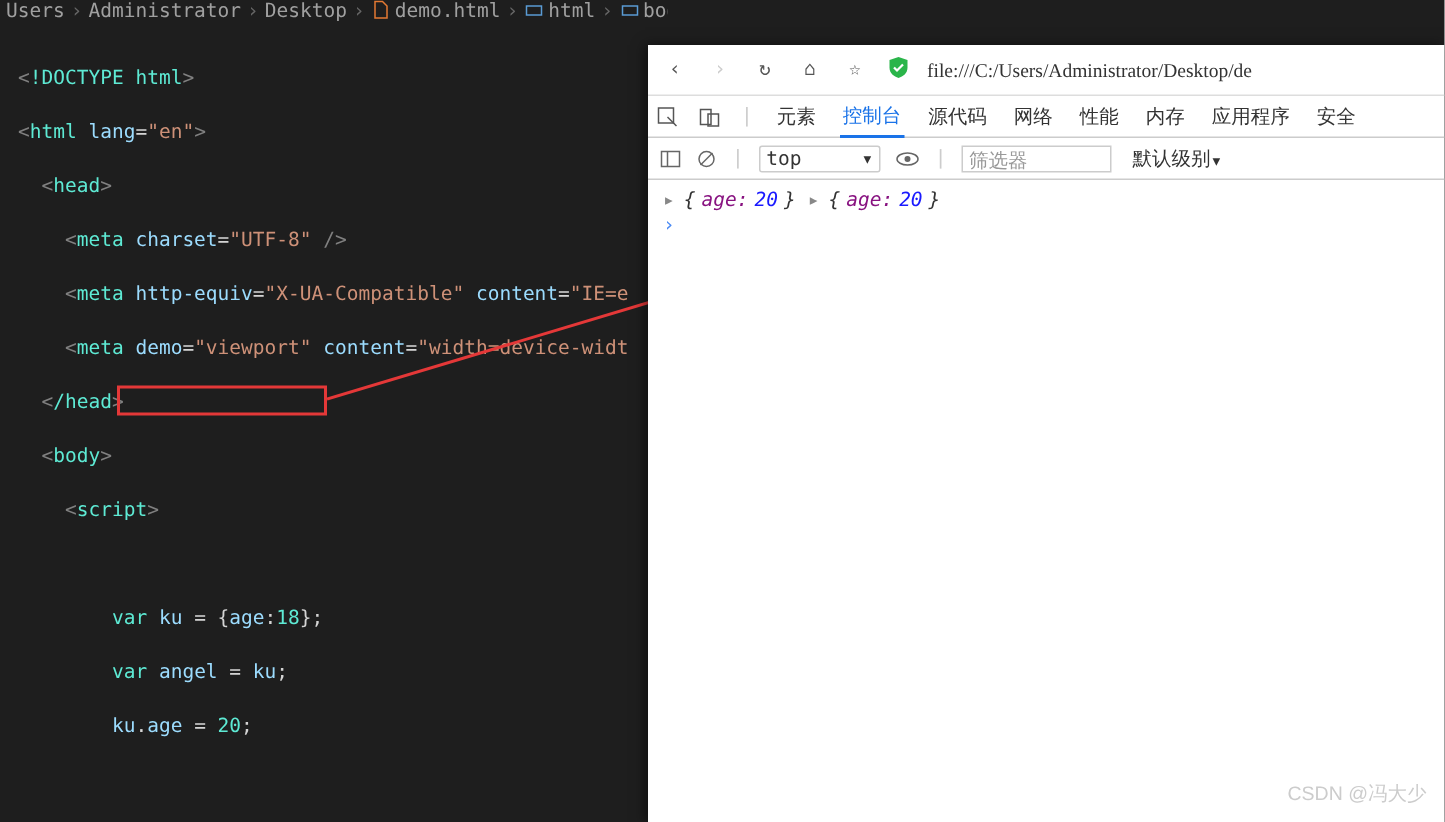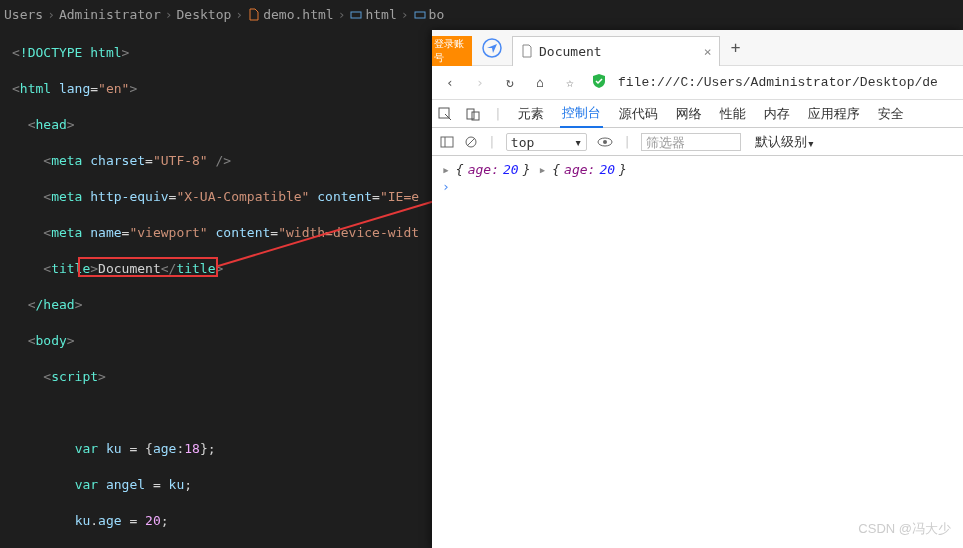--- a/index.html
+++ b/index.html
@@ -1,35 +1,35 @@
 <!DOCTYPE html>
 <html><head>
 <meta charset="utf-8">
 <style>
 *{margin:0;padding:0;box-sizing:border-box;font-family:Consolas,Monaco,monospace;font-size:13px}
 body{width:963px;height:548px;background:#1e1e1e;position:relative;overflow:hidden}
 .editor{position:absolute;left:0;top:0;width:445px;height:548px;background:#1e1e1e;color:#d4d4d4}
-.breadcrumbs{height:22px;display:flex;align-items:flex-end;padding:0 4px;color:#a0a0a0;font-size:12px;gap:2px;white-space:nowrap;overflow:hidden}
+.breadcrumbs{height:22px;display:flex;align-items:flex-start;padding:0 4px;color:#a0a0a0;font-size:12px;gap:2px;white-space:nowrap;overflow:hidden}
 .breadcrumbs .sep{color:#666;margin:0 2px}
 .breadcrumbs svg{flex-shrink:0}
 .code{padding:4px 0 0 12px;line-height:18px;white-space:pre}
-.gray{color:#808080}.blue{color:#5eead4}.lblue{color:#9cdcfe}.orange{color:#ce9178}.num{color:#f0abfc}.white{color:#d4d4d4}
+.gray{color:#808080}.blue{color:#5eead4}.lblue{color:#9cdcfe}.orange{color:#ce9178}.num{color:#5eead4}.white{color:#d4d4d4}
 .hlbox{position:absolute;border:2px solid #e43838;width:140px;height:20px;left:78px;top:257px;pointer-events:none}
 .arrow{position:absolute;left:218px;top:182px;pointer-events:none}
 .browser{position:absolute;left:432px;top:30px;width:531px;height:518px;background:#fff;box-shadow:-2px 0 8px rgba(0,0,0,.5)}
 .tabbar{height:36px;background:#f7f7f7;display:flex;align-items:center;border-bottom:1px solid #ddd}
 .ticon{width:40px;display:flex;justify-content:center;align-items:center;height:36px}
 .ticon.green{position:relative}
 .badge{position:absolute;bottom:0;left:0;background:#ff8a00;color:#fff;font-size:10px;padding:1px 2px}
 .tab{display:flex;align-items:center;height:30px;background:#fff;border:1px solid #ccc;border-bottom:none;padding:0 8px;margin-top:6px;gap:6px;font-size:12px;color:#333;font-family:Arial}
 .tab .x{color:#888}
 .tabbar .plus{width:30px;text-align:center;color:#555;font-size:16px}
 .addrbar{height:34px;display:flex;align-items:center;padding:0 8px;gap:10px;border-bottom:1px solid #ddd}
 .addrbar .ibtn{color:#555;width:20px;text-align:center}
-.addrbar .url{color:#333;font-family:Liberation Mono, monospace;font-size:13px;white-space:nowrap;overflow:hidden}
+.addrbar .url{color:#333;font-family:Liberation Serif, serif;font-size:13px;white-space:nowrap;overflow:hidden}
 .shield{color:#2ab54a}
 .dtabbar{height:28px;display:flex;align-items:center;padding:0 6px;gap:14px;border-bottom:1px solid #ccc;font-family:Arial;font-size:12px;color:#333}
 .dtabbar .dtab{padding:0 2px;height:28px;display:flex;align-items:center}
 .dtabbar .dtab.active{border-bottom:2px solid #1a73e8;color:#1a73e8}
 .dtool{height:28px;display:flex;align-items:center;padding:0 8px;gap:10px;border-bottom:1px solid #ccc;font-family:Arial;font-size:12px;color:#555}
 .dtool .selbox{border:1px solid #ccc;padding:0 4px;height:18px;display:flex;align-items:flex-end;color:#333;border-radius:2px}
 .dtool .filter{border:1px solid #ccc;height:18px;width:100px;padding:0 4px;color:#999}
 .console{padding:6px 10px;font-family:Consolas;color:#333;font-style:italic}
 .console .row{display:flex;align-items:center;gap:4px}
 .console .k{color:#881280}.console .v{color:#1a1aff}
@@ -63,22 +63,21 @@
       </svg>
     <span>body</span>
 
   </div>
   <div class="code">
 <div><span class="gray">&lt;</span><span class="blue">!DOCTYPE</span><span> </span><span class="blue">html</span><span class="gray">&gt;</span></div>
 <div><span class="gray">&lt;</span><span class="blue">html</span> <span class="lblue">lang</span><span class="white">=</span><span class="orange">"en"</span><span class="gray">&gt;</span></div>
 <div>  <span class="gray">&lt;</span><span class="blue">head</span><span class="gray">&gt;</span></div>
 <div>    <span class="gray">&lt;</span><span class="blue">meta</span> <span class="lblue">charset</span><span class="white">=</span><span class="orange">"UTF-8"</span> <span class="gray">/&gt;</span></div>
 <div>    <span class="gray">&lt;</span><span class="blue">meta</span> <span class="lblue">http-equiv</span><span class="white">=</span><span class="orange">"X-UA-Compatible"</span> <span class="lblue">content</span><span class="white">=</span><span class="orange">"IE=e</span></div>
-<div>    <span class="gray">&lt;</span><span class="blue">meta</span> <span class="lblue">name</span><span class="white">=</span><span class="orange">"viewport"</span> <span class="lblue">content</span><span class="white">=</span><span class="orange">"width=device-widt</span></div>
-<div>    <span class="gray">&lt;</span><span class="blue">title</span><span class="gray">&gt;</span><span class="white">Document</span><span class="gray">&lt;/</span><span class="blue">title</span><span class="gray">&gt;</span></div>
+<div>    <span class="gray">&lt;</span><span class="blue">meta</span> <span class="lblue">demo</span><span class="white">=</span><span class="orange">"viewport"</span> <span class="lblue">content</span><span class="white">=</span><span class="orange">"width=device-widt</span></div>
 <div>  <span class="gray">&lt;</span><span class="blue">/head</span><span class="gray">&gt;</span></div>
 <div>  <span class="gray">&lt;</span><span class="blue">body</span><span class="gray">&gt;</span></div>
 <div>    <span class="gray">&lt;</span><span class="blue">script</span><span class="gray">&gt;</span></div>
 <div> </div>
 <div>        <span class="blue">var</span> <span class="lblue">ku</span> <span class="white">= {</span><span class="lblue">age</span><span class="white">:</span><span class="num">18</span><span class="white">};</span></div>
 <div>        <span class="blue">var</span> <span class="lblue">angel</span> <span class="white">= </span><span class="lblue">ku</span><span class="white">;</span></div>
 <div>        <span class="lblue">ku</span><span class="white">.</span><span class="lblue">age</span> <span class="white">= </span><span class="num">20</span><span class="white">;</span></div>
 
 
 
@@ -91,43 +90,20 @@
 <svg class="arrow" width="280" height="100">
   <defs>
       <marker id="ah" markerWidth="10" markerHeight="8" refX="9" refY="4" orient="auto">
         <path d="M0,0 L10,4 L0,8 z" fill="#e43838"></path>
       </marker>
     </defs>
   <line x1="0" y1="84" x2="260" y2="6" stroke="#e43838" stroke-width="2" marker-end="url(#ah)"></line>
 </svg>
 
 <div class="browser">
-  <div class="tabbar">
-    <div class="ticon green">
-      <svg width="24" height="24">
-          <path d="M12 3c5 0 9 4 9 9h-3c0-3-3-6-6-6s-6 3-6 6 3 6 6 6v3c-5 0-9-4-9-9s4-9 9-9" fill="#3ab54a"></path>
-        </svg>
-      <div class="badge">登录账号</div>
-    </div>
-    <div class="ticon">
-      <svg width="22" height="22">
-          <circle cx="11" cy="11" r="9" fill="none" stroke="#4a8af4" stroke-width="1.5"></circle>
-          <path d="M6 11 L16 7 L12 16 L11 11 z" fill="#4a8af4"></path>
-        </svg>
-    </div>
-    <div class="tab">
-      <svg width="12" height="14">
-          <path d="M2 1h6l2 2v10H2z" fill="none" stroke="#888"></path>
-        </svg>
-      <span>Document</span>
-      <span style="width:90px"></span>
-      <span class="x">×</span>
-    </div>
-    <div class="plus">+</div>
-  </div>
   <div class="addrbar">
     <span class="ibtn">‹</span>
     <span class="ibtn" style="color:#ccc">›</span>
     <span class="ibtn">↻</span>
     <span class="ibtn">⌂</span>
     <span class="ibtn">☆</span>
     <span class="shield">
       <svg width="18" height="18">
           <path d="M9 2l6 2v5c0 4-3 6-6 7-3-1-6-3-6-7V4z" fill="#2ab54a"></path>
           <path d="M6 9l2 2 4-4" stroke="#fff" stroke-width="1.5" fill="none"></path>

